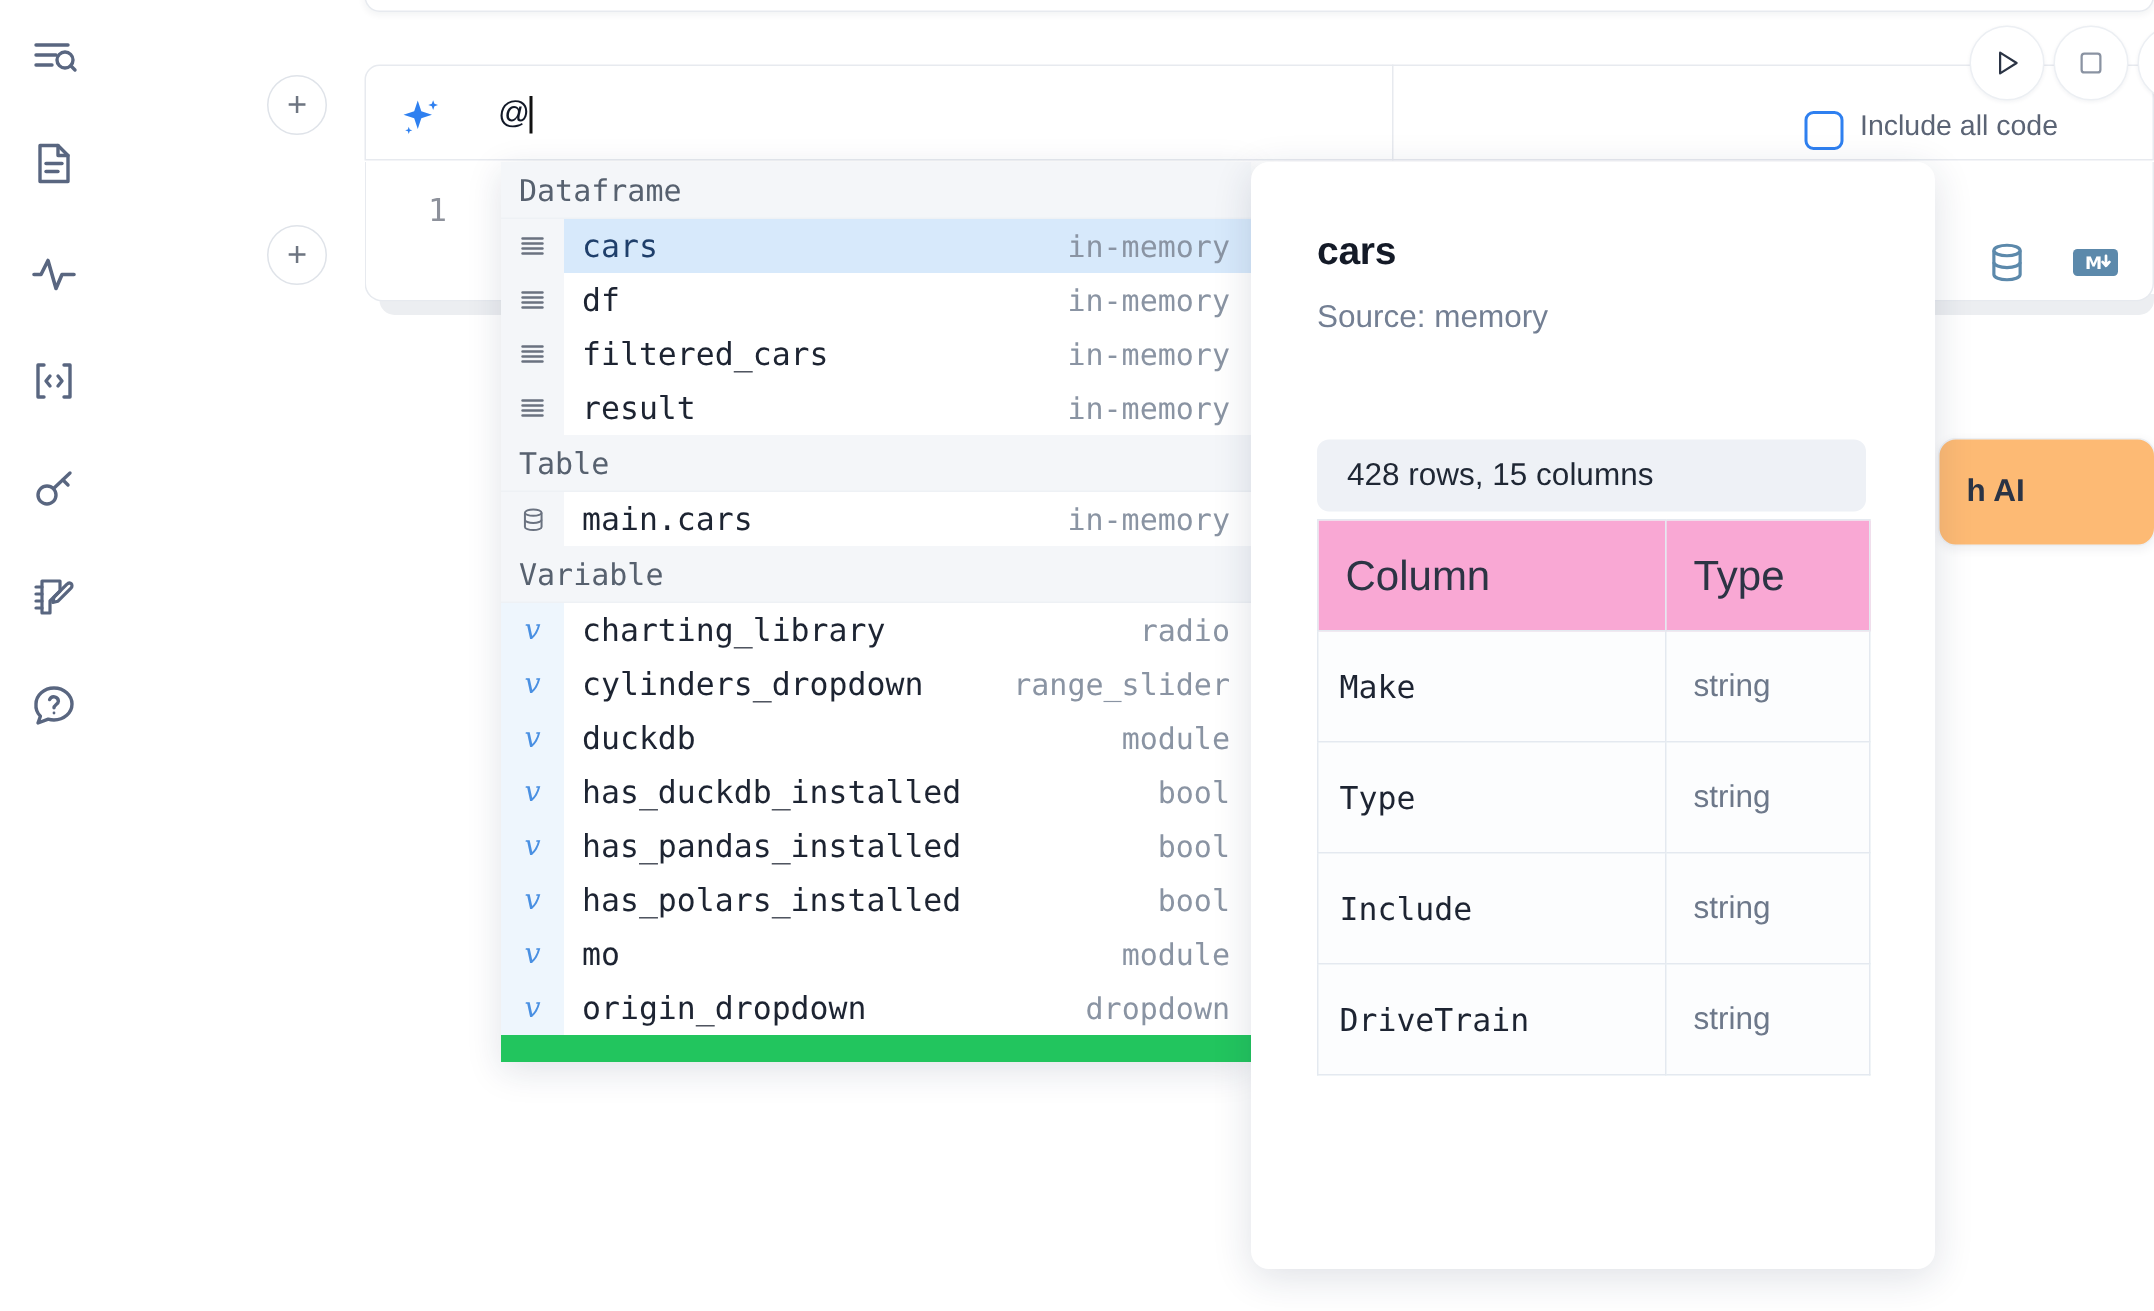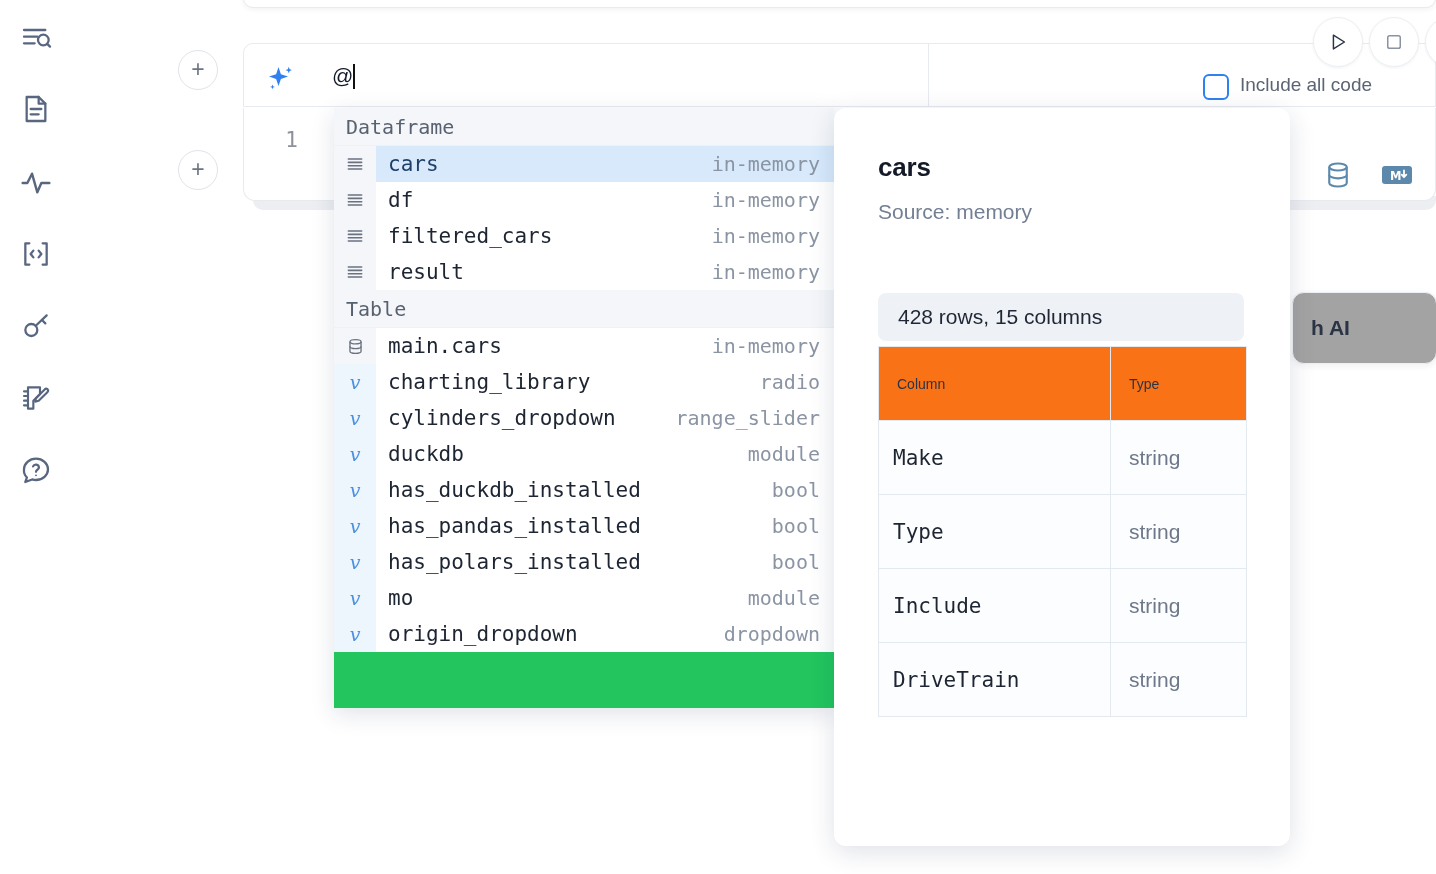--- a/index.html
+++ b/index.html
@@ -102,21 +102,21 @@
   .line-number {
     position:absolute; left: 28px; top: 20px; width: 26px; text-align:right;
     font-family: "DejaVu Sans Mono", monospace; font-size: 21px; color: #8d919b;
   }
   .cell-actions { position:absolute; right: 22px; top: 52px; display:flex; gap: 28px; align-items:center; }
   .act-icon { color: #5c89ab; cursor: pointer; display:flex; }
 
   
   .ai-chip {
     position:absolute; left: 1292px; top: 292px; width: 145px; height: 72px;
-    background:#a3a3a3; border: 1px solid #eceff3; border-radius: 12px;
+    background:#fdba74; border: 1px solid #eceff3; border-radius: 12px;
     box-shadow: 0 2px 7px rgba(20,30,60,0.07);
     display:flex; align-items:center; padding-left: 18px;
     font-size: 21px; font-weight: 700; color: #2b3445; overflow:hidden;
   }
 
   
   .ac {
     position:absolute; left: 334px; top: 108px; width: 500px; height: 600px;
     background:#22c55e;
     box-shadow: 0 6px 22px rgba(25,40,75,0.13);
@@ -168,21 +168,21 @@
     font-size: 21px; color:#1f2734;margin-top:37px;
   }
   .pv-table {
     position:absolute; left: 44px; top: 238px; width: 368px;
     border-collapse: collapse; table-layout: fixed;
   }
   .pv-table th, .pv-table td {
     border: 1px solid #e4e9f0; padding: 0 0 0 18px;
     text-align:left; height: 74px; vertical-align: middle;
   }
-  .pv-table th { background:#f97316; font-weight: 400; font-size: 14px; color:#2c3444; }
+  .pv-table th { background:#f9a8d4; font-weight: 400; font-size: 28px; color:#2c3444; }
   .pv-table td.col-name {
     font-family: "DejaVu Sans Mono", monospace; font-size: 21px; color:#1d2432;
     background:#fcfdfe;
     padding-left:14px;
   }
   .pv-table td.col-type { font-size: 21px; color:#6d788a; background:#fcfdfe; }
   .pv-table col.c1 { width: 232px; }
   .pv-table col.c2 { width: 136px; }
 </style>
 </head>
@@ -384,20 +384,21 @@
               <ellipse cx="12" cy="6" rx="7" ry="2.7"></ellipse>
               <path d="M5 6v12c0 1.5 3.13 2.7 7 2.7s7-1.2 7-2.7V6"></path>
               <path d="M5 12c0 1.5 3.13 2.7 7 2.7s7-1.2 7-2.7"></path>
             </svg>
           </div>
           <div class="ac-name-wrap">
             <span class="ac-name">main.cars</span>
             <span class="ac-type">in-memory</span>
           </div>
         </div>
+        <div class="ac-group">Variable</div>
         <div class="ac-row">
           <div class="ac-gutter var">v</div>
           <div class="ac-name-wrap">
             <span class="ac-name">charting_library</span>
             <span class="ac-type">radio</span>
           </div>
         </div>
         <div class="ac-row">
           <div class="ac-gutter var">v</div>
           <div class="ac-name-wrap">

